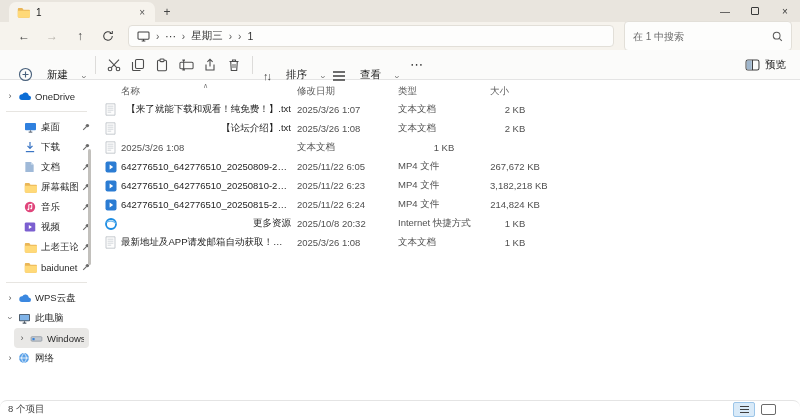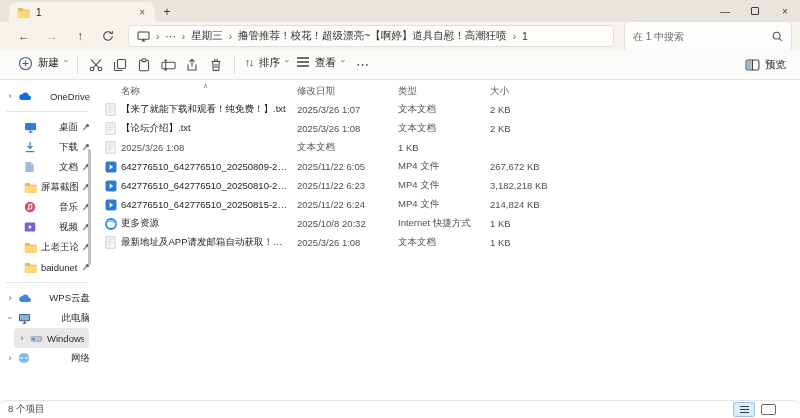--- a/index.html
+++ b/index.html
@@ -21,51 +21,51 @@
   .navbtn.disabled { color:#b4b0a9; }
   .crumbbox { flex:1; height:22px; background:#fdfdfc; border:1px solid #e2dfd8; border-radius:4px; margin-left:6px; display:flex; align-items:center; padding:0 8px; gap:6px; overflow:hidden; white-space:nowrap; }
   .crumb { font-size:10.5px; color:#333; }
   .bchev { font-size:10px; color:#555; }
   .searchbox { width:168px; height:30px; background:#fdfdfc; border:1px solid #e2dfd8; border-radius:4px; margin-left:10px; display:flex; align-items:center; padding:0 8px; }
   .searchbox input { border:none; outline:none; background:transparent; flex:1; font-size:10px; color:#555; font-family:inherit; min-width:0; }
   .searchbox input::placeholder { color:#6a6a6a; opacity:1; }
 
   
   .toolbar { position:absolute; top:50px; left:0; width:800px; height:30px; background:#fbfbfa; border-bottom:1px solid #e4e4e4; display:flex; align-items:center; padding:0 14px; }
-  .tbbtn { display:flex; align-items:flex-start; gap:5px; padding:0 4px; height:26px; color:#1b1b1b; font-size:10.5px;margin-top:8px; }
+  .tbbtn { display:flex; align-items:flex-end; gap:14px; padding:0 4px; height:26px; color:#1b1b1b; font-size:10.5px;margin-top:8px; }
   .tbicon { display:flex; align-items:center; justify-content:center; width:24px; height:26px; }
   .caret { display:inline-block; transform:rotate(90deg); font-size:9px; color:#555; }
   .tsep { width:1px; height:18px; background:#dddcda; margin:0 6px; }
   .sortglyph { font-size:11px; letter-spacing:-2px; color:#3f3f3f; margin-right:2px; }
   .more { font-size:13px; color:#3f3f3f; padding:0 8px; }
   .previewbtn { margin-left:auto; display:flex; align-items:center; gap:5px; font-size:10.5px; color:#1b1b1b; }
 
   
   .main { position:absolute; top:81px; left:0; width:800px; height:319px; background:#fff; display:flex; }
   .sidebar { width:95px; position:relative; padding-top:5px; flex:none; }
   .sbitem { display:flex; align-items:center; height:20px; padding:0 5px 0 6px; gap:4px; font-size:9.5px; color:#2b2b2b; }
   .sbitem .chev { width:8px; flex:none; font-size:9px; color:#555; text-align:center; }
   .sbitem .chev.down { transform:rotate(90deg); }
   .sbitem .sicon { width:13px; height:13px; flex:none; display:flex; align-items:center; }
-  .sbitem .slabel { flex:1; overflow:hidden; white-space:nowrap;text-align:right; }
+  .sbitem .slabel { flex:1; overflow:hidden; white-space:nowrap; }
   .sbitem.pinned { padding-left:24px; }
   .pin { flex:none; width:8px; height:8px; }
   .sbsep { height:1px; background:#e7e5e1; margin:5px 8px 5px 6px; }
   .sbitem.selected { background:#e9e8e6; border-radius:4px; margin:0 6px 0 14px; padding-left:4px; }
   .sb-scroll { position:absolute; right:4px; top:68px; width:3px; height:116px; background:#c2c0bc; border-radius:2px; }
 
   
   .content { flex:1; position:relative; padding-top:2px; }
   .fgrid { display:grid; grid-template-columns:16px 176px 101px 92px 50px; padding-left:10px; align-items:center; }
   .fheader { height:17px; font-size:9.5px; color:#5c5c5c; position:relative; }
   .fheader .hcaret { position:absolute; left:108px; top:-1px; font-size:7px; color:#777; }
   .frow { height:19px; font-size:9.5px; }
-  .fname { color:#1f1f1f; overflow:hidden; white-space:nowrap; text-overflow:ellipsis; padding-right:6px; }
+  .fname { color:#1f1f1f; overflow:hidden; white-space:nowrap; text-overflow:ellipsis; padding-right:6px;text-align:right; }
   .fdate,.ftype { color:#505050; white-space:nowrap; }
-  .fsize { color:#505050; text-align:left; white-space:nowrap; }
+  .fsize { color:#505050; text-align:center; white-space:nowrap; }
   .ficon { width:13px; height:14px; display:flex; align-items:center; }
 
   
   .statusbar { position:absolute; bottom:0; left:0; width:800px; height:18px; border-top:1px solid #e4e4e4; background:#fff; display:flex; align-items:center; padding:0 8px; font-size:9.5px; color:#444;border-radius:7px; }
   .viewtoggles { margin-left:auto; display:flex; align-items:center; gap:6px; padding-right:16px; }
   .vbtn1 { width:22px; height:15px; background:#d9eaf8; border:1px solid #9cc5e8; border-radius:2px; display:flex; align-items:center; justify-content:center; }
   .vbtn2 { width:15px; height:11px; border:1.5px solid #6a6a6a; border-radius:2px; background:#fff; }
 
   svg { display:block; }
 </style>
@@ -107,21 +107,20 @@
       <svg width="13" height="11" viewBox="0 0 14 12">
           <rect x="1" y="1" width="12" height="8" rx="1" fill="none" stroke="#3f3f3f" stroke-width="1.1"></rect>
           <path d="M5 11h4M7 9v2" stroke="#3f3f3f" stroke-width="1.1"></path>
         </svg>
     </span>
     <span class="bchev">›</span>
     <span class="crumb">⋯</span>
     <span class="bchev">›</span>
     <span class="crumb">星期三</span>
     <span class="bchev">›</span>
-    <span class="crumb">撸管推荐！校花！超级漂亮~【啊婷】道具自慰！高潮狂喷</span>
     <span class="bchev">›</span>
     <span class="crumb">1</span>
   </div>
   <div class="searchbox">
     <input type="text" placeholder="在 1 中搜索" style="">
     <svg width="11" height="11" viewBox="0 0 13 13">
         <circle cx="5.5" cy="5.5" r="4" fill="none" stroke="#5a5a5a" stroke-width="1.2"></circle>
         <path d="m8.6 8.6 3 3" stroke="#5a5a5a" stroke-width="1.2"></path>
       </svg>
   </div>

